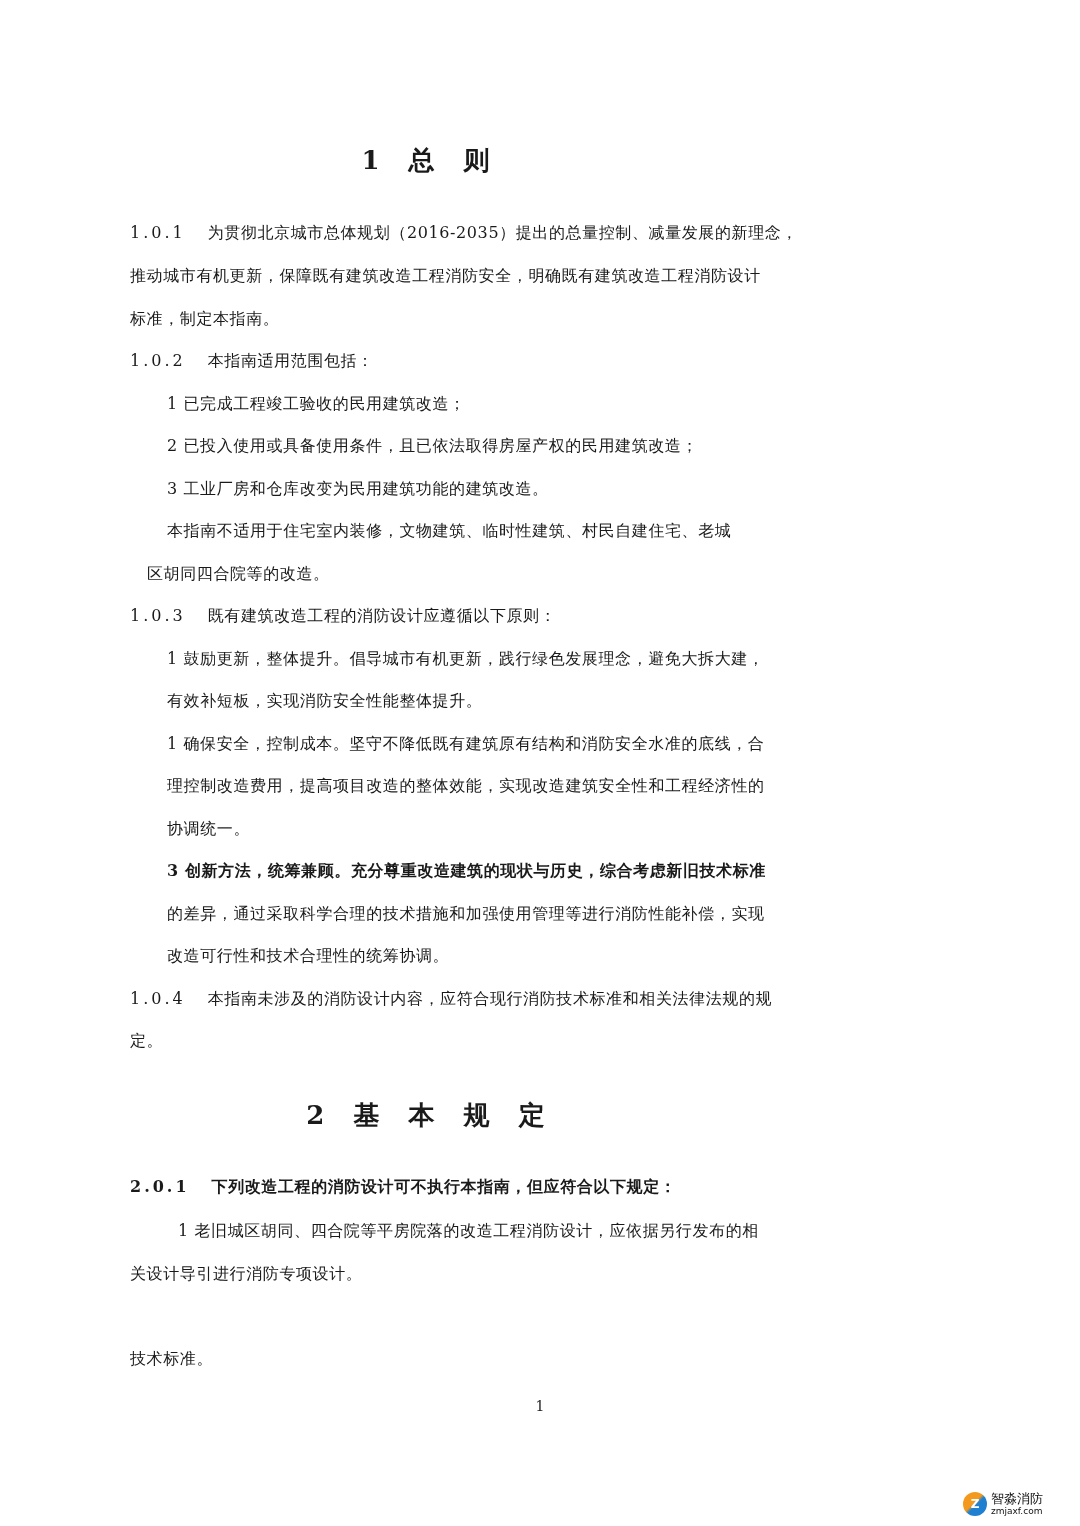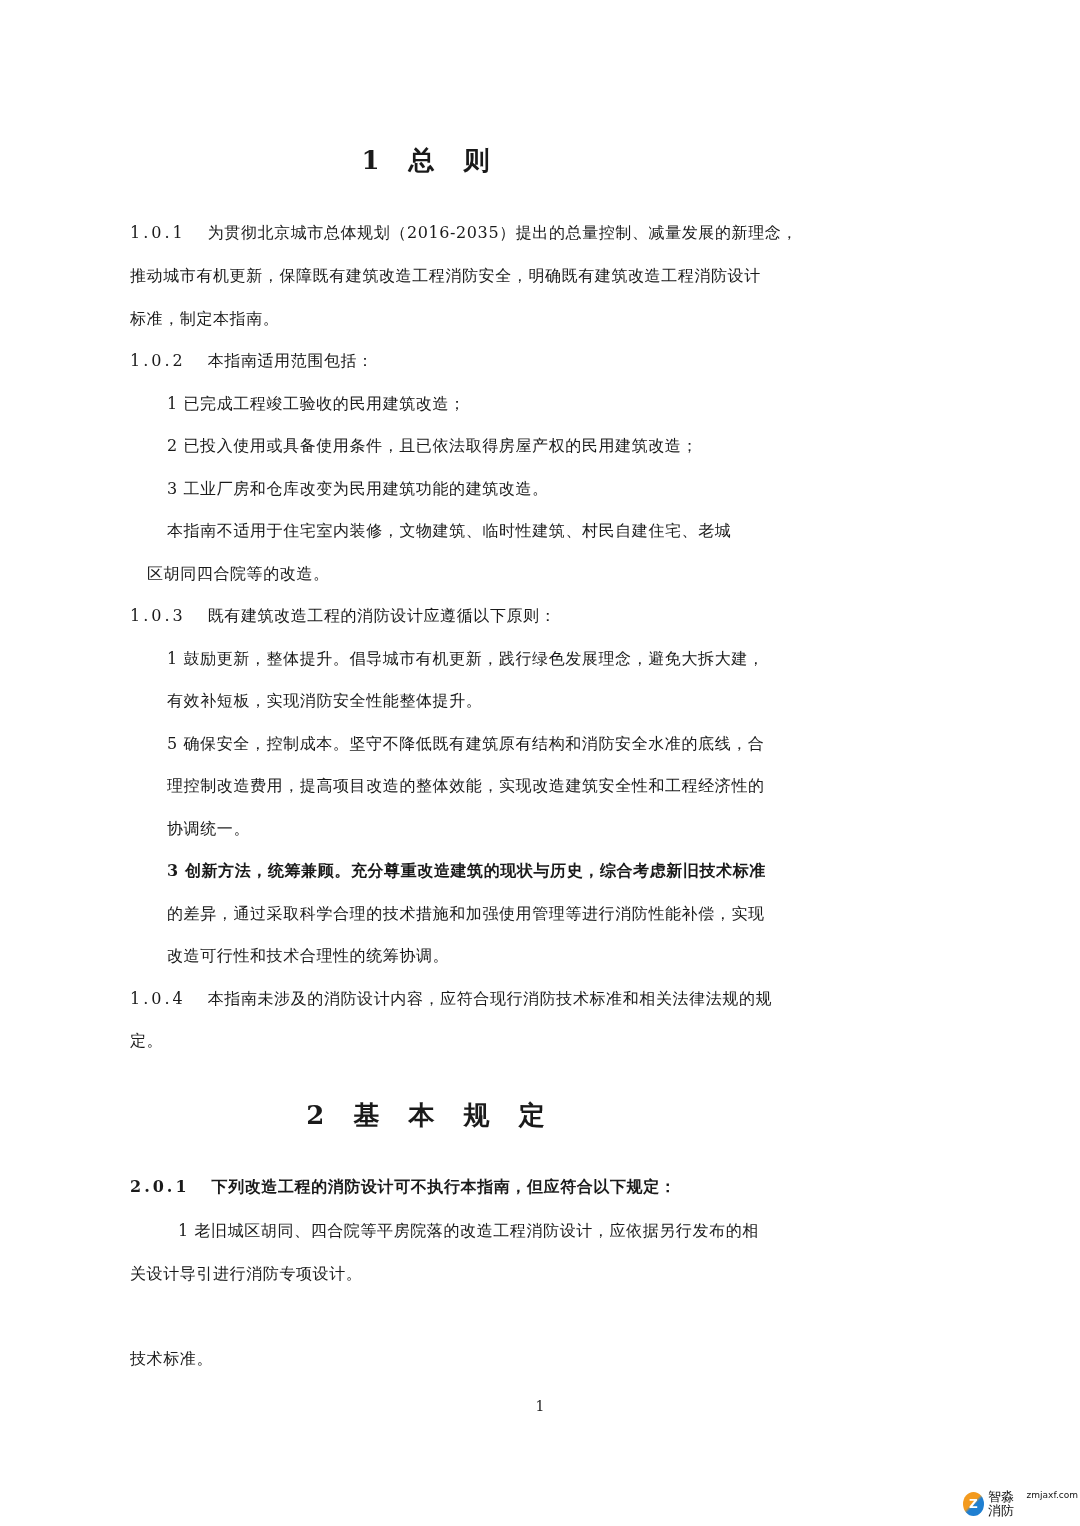--- a/index.html
+++ b/index.html
@@ -25,21 +25,21 @@
   .logo {
     position: absolute; left: 963px; top: 1487px; width: 115px; height: 34px;
     display: flex; align-items: center;
   }
   .logo-mark {
     width: 24px; height: 24px; border-radius: 50%;
     background: linear-gradient(135deg, #f39a1e 0%, #f39a1e 45%, #1f7fd1 55%, #1f7fd1 100%);
     color: #fff; font-family: "DejaVu Sans", sans-serif; font-size: 12px; font-weight: bold;
     display: flex; align-items: center; justify-content: center; margin-right: 4px;
   }
-  .logo-text { display: flex; flex-direction: row; font-family: "DejaVu Sans", sans-serif; }
+  .logo-text { display: flex; flex-direction: column; font-family: "DejaVu Sans", sans-serif; }
   .logo-name { font-size: 13px; line-height: 14px; color: #111; }
   .logo-url { font-size: 9px; line-height: 10px; color: #111; }
 </style>
 </head>
 <body>
 
 <div class="page">
 
   <div class="h1" style="top:143px;">1 总 则</div>
 
@@ -56,21 +56,21 @@
   <div class="line" style="left:167px; top:432px;">2 已投入使用或具备使用条件，且已依法取得房屋产权的民用建筑改造；</div>
   <div class="line" style="left:167px; top:475px;">3 工业厂房和仓库改变为民用建筑功能的建筑改造。</div>
   <div class="line" style="left:167px; top:517px;">本指南不适用于住宅室内装修，文物建筑、临时性建筑、村民自建住宅、老城</div>
   <div class="line" style="left:147px; top:560px;">区胡同四合院等的改造。</div>
 
   <div class="line" style="left:130px; top:602px;text-align:right;">
     <span class="num">1.0.3</span><span>既有建筑改造工程的消防设计应遵循以下原则：</span>
   </div>
   <div class="line" style="left:167px; top:645px;">1 鼓励更新，整体提升。倡导城市有机更新，践行绿色发展理念，避免大拆大建，</div>
   <div class="line" style="left:167px; top:687px;">有效补短板，实现消防安全性能整体提升。</div>
-  <div class="line" style="left:167px; top:730px;">5 确保安全，控制成本。坚守不降低既有建筑原有结构和消防安全水准的底线，合</div>
+  <div class="line" style="left:167px; top:730px;">1 确保安全，控制成本。坚守不降低既有建筑原有结构和消防安全水准的底线，合</div>
   <div class="line" style="left:167px; top:772px;">理控制改造费用，提高项目改造的整体效能，实现改造建筑安全性和工程经济性的</div>
   <div class="line" style="left:167px; top:815px;">协调统一。</div>
   <div class="line" style="left:167px; top:857px;font-weight:bold;">3 创新方法，统筹兼顾。充分尊重改造建筑的现状与历史，综合考虑新旧技术标准</div>
   <div class="line" style="left:167px; top:900px;">的差异，通过采取科学合理的技术措施和加强使用管理等进行消防性能补偿，实现</div>
   <div class="line" style="left:167px; top:942px;">改造可行性和技术合理性的统筹协调。</div>
 
   <div class="line" style="left:130px; top:985px;">
     <span class="num">1.0.4</span><span>本指南未涉及的消防设计内容，应符合现行消防技术标准和相关法律法规的规</span>
   </div>
   <div class="line" style="left:130px; top:1027px;">定。</div>

